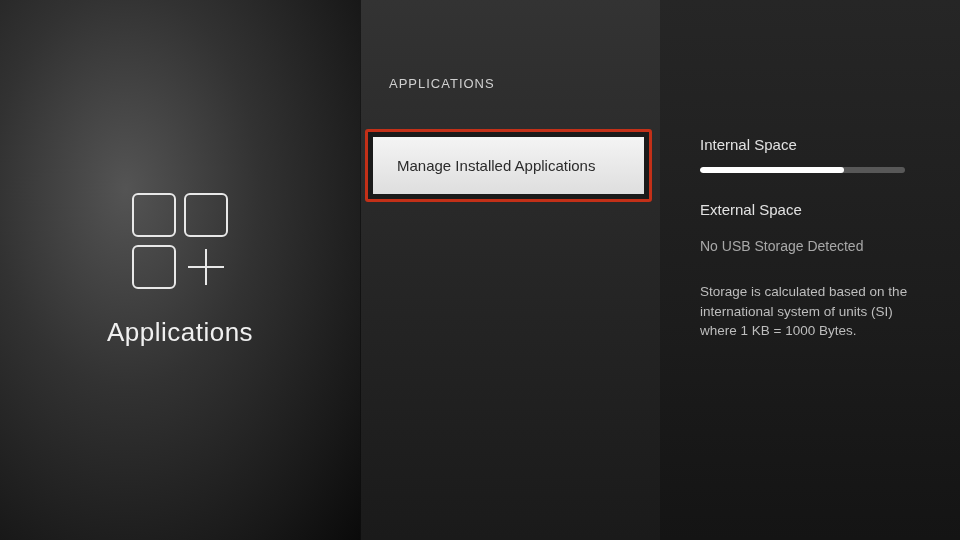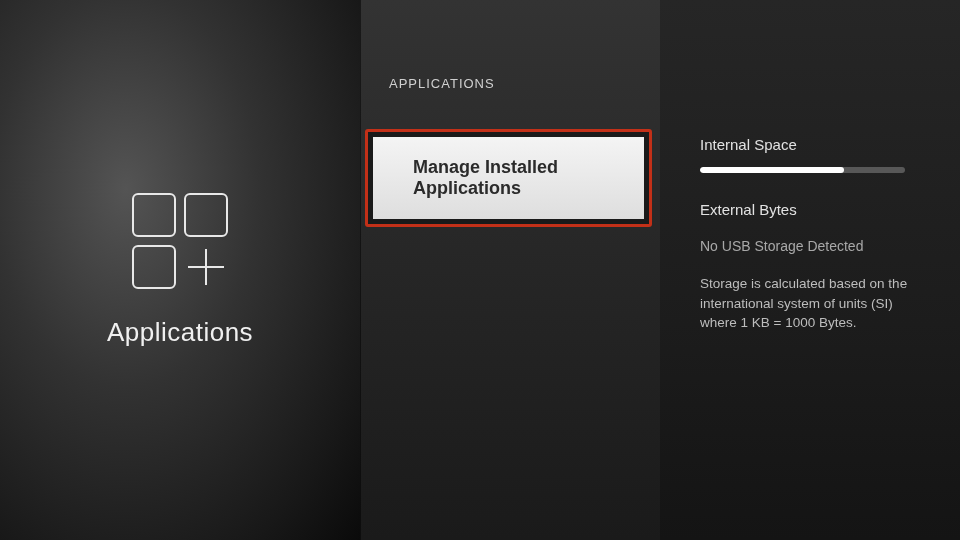--- a/index.html
+++ b/index.html
@@ -69,24 +69,24 @@
     }
     .menu-item.selected-wrap {
       border: 3px solid #c33018;
       border-radius: 3px;
       margin: 4px 8px 0 4px;
       padding: 0;
     }
     .menu-item.selected-inner {
       background: linear-gradient(180deg, #f4f4f4 0%, #dedede 100%);
       color: #2b2b2b;
-      font-size: 18px;
-      padding: 20px 40px;
+      font-size: 15px;
+      padding: 20px 24px;
       border: 5px solid #1a1a1a;
-      font-weight: 700;
+      font-weight: 400;
     }
     .right-panel {
       flex: 1;
       height: 100%;
       background: linear-gradient(180deg, #262626 0%, #1c1c1c 60%, #141414 100%);
       padding: 108px 36px 0 40px;
       color: #bdbdbd;
     }
     .desc-text { font-size: 14px; line-height: 1.45; color: #c6c6c6; }
     .section-title { color: #e2e2e2; font-size: 15px; font-weight: 400; margin-top: 28px; margin-bottom: 14px; }
@@ -97,21 +97,21 @@
       overflow: hidden;
       margin-bottom: 18px;
     }
     .progress-fill {
       height: 100%;
       background: #fff;
       border-radius: 3px;
     }
     .small-text { font-size: 13.5px; color: #bdbdbd; line-height: 1.4; }
     .sub-text { font-size: 14px; color: #a8a8a8; margin-top: 20px; }
-    .footnote { font-size: 13.5px; color: #bdbdbd; line-height: 1.45; margin-top: 20px; max-width: 215px; }
+    .footnote { font-size: 13.5px; color: #bdbdbd; line-height: 1.45; margin-top: 28px; max-width: 215px; }
   </style>
 </head>
 <body>
 
 <div class="left-panel">
   <div class="app-icon">
     <div class="sq"></div>
     <div class="sq"></div>
     <div class="sq"></div>
     <div class="plus"></div>
@@ -126,17 +126,17 @@
   </div>
 </div>
 
 <div class="right-panel">
 
   <div class="section-title">Internal Space</div>
   <div class="progress-track">
     <div class="progress-fill" style="width:70%"></div>
   </div>
 
-  <div class="section-title">External Bytes</div>
+  <div class="section-title">External Space</div>
   <div class="sub-text">No USB Storage Detected</div>
 
   <div class="footnote">Storage is calculated based on the international system of units (SI) where 1 KB = 1000 Bytes.</div>
 </div>
 
 </body></html>

